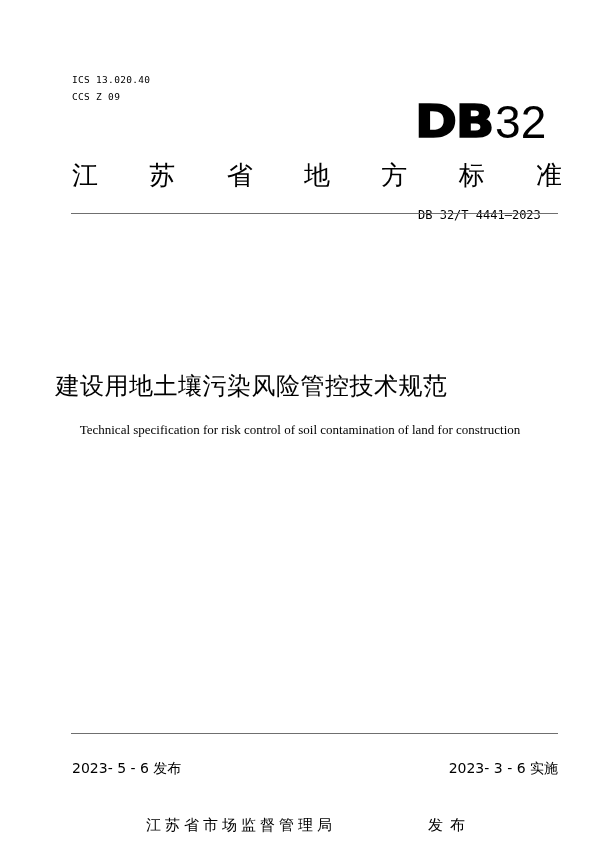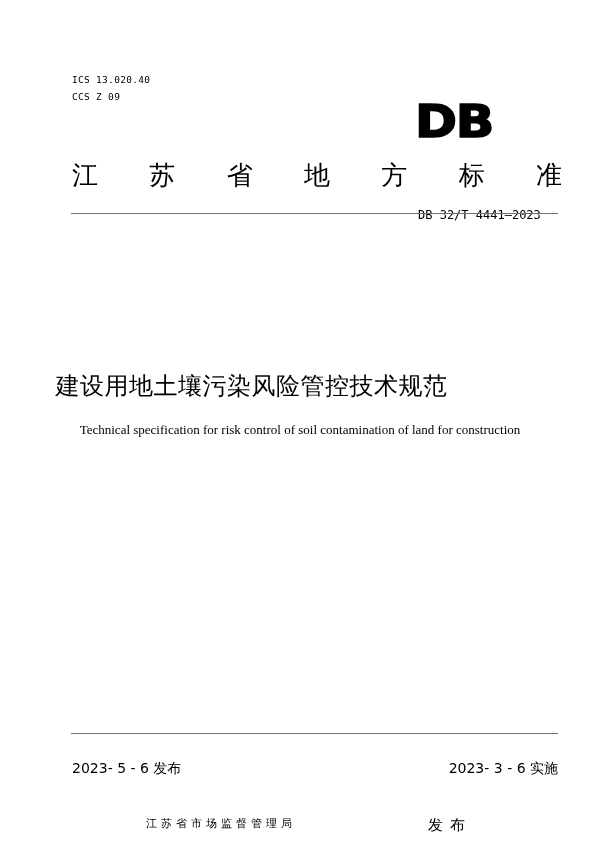--- a/index.html
+++ b/index.html
@@ -23,31 +23,32 @@
     .rule { position: absolute; left: 71px; width: 487px; height: 1px; background: #6f6f6f; }
     #rule-top { top: 213px; }
     #rule-bottom { top: 733px; }
 
     #title-cn { left: 0; width: 503px; top: 326px; text-align: center; font-size: 24px; line-height: 30px; letter-spacing: 0.5px; }
     #title-en { left: 0; width: 600px; top: 375px; text-align: center; font-size: 13px; line-height: 20px; }
 
     #date-issue { left: 72px; top: 715px; font-size: 14px; }
     #date-impl { right: 42px; top: 715px; font-size: 14px; }
 
-    #issuer { left: 146px; top: 771px; font-size: 11px; letter-spacing: 4px; }
+    #issuer { left: 146px; top: 771px; font-size: 15px; letter-spacing: 4px; }
     #issue-word { left: 428px; top: 771px; font-size: 15px; letter-spacing: 7px; }
   </style>
 </head>
 <body>
 
 <div class="abs mono" id="ics">ICS  13.020.40</div>
 <div class="abs mono" id="ccs">CCS Z 09</div>
 
 <div class="abs" id="db-logo">
   <span class="db">DB</span>
+  <span class="num">32</span>
 </div>
 
 <div class="abs sans" id="std-type">
   <span>江</span>
   <span>苏</span>
   <span>省</span>
   <span>地</span>
   <span>方</span>
   <span>标</span>
   <span>准</span>

